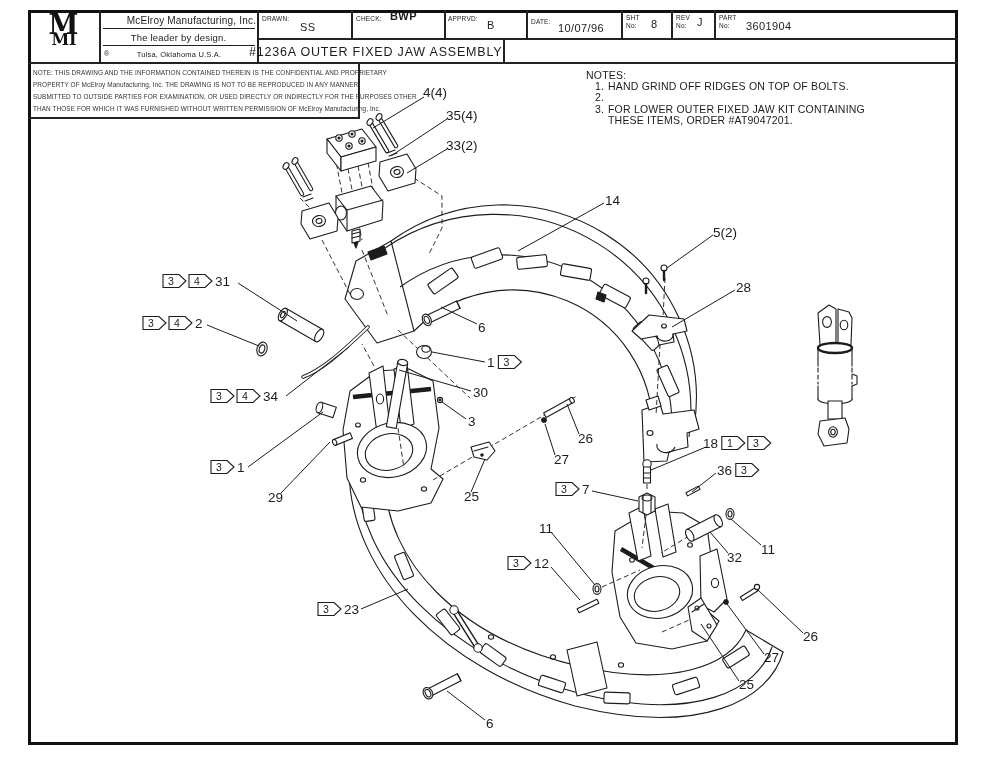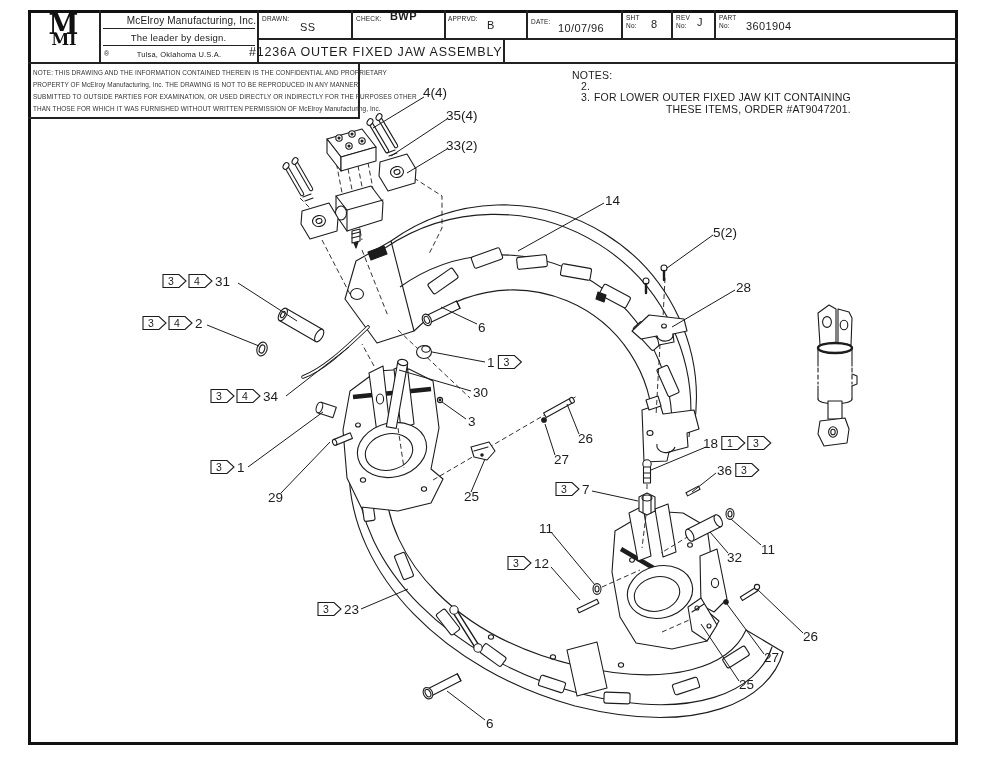--- a/index.html
+++ b/index.html
@@ -12,24 +12,24 @@
   .logo{left:31px;top:13px;width:66px;height:49px;text-align:center;line-height:1;
         font-family:"DejaVu Serif",serif;font-weight:900;color:#111;}
   .logo .lm{font-size:27px;letter-spacing:1px;margin-top:-2px;}
   .logo .lmi{font-size:16px;margin-top:-6px;letter-spacing:0px;}
   .cotext{font-size:10px;letter-spacing:.2px;white-space:nowrap;}
   .lbl{font-size:6.5px;letter-spacing:.2px;color:#222;white-space:nowrap;}
   .val{font-size:11px;letter-spacing:.4px;white-space:nowrap;}
   .dtitle{font-size:12.5px;letter-spacing:.8px;white-space:nowrap;}
   .confnote{position:absolute;left:33px;top:67px;width:320px;font-size:6.4px;
             line-height:11.9px;letter-spacing:.1px;color:#333;white-space:nowrap;}
-  .notes{position:absolute;left:572px;top:70px;font-size:10.5px;line-height:11.2px;
+  .notes{position:absolute;left:586px;top:70px;font-size:10.5px;line-height:11.2px;
          letter-spacing:.2px;white-space:nowrap;}
   .nrow .nnum{display:inline-block;min-width:13px;margin-left:9px;}
-  .nindent{padding-left:22px;text-align:right;}
+  .nindent{padding-left:22px;}
   svg text.callout{font-family:"Liberation Sans",sans-serif;font-size:13.5px;fill:#1c1c1c;}
   svg text.flagnum{font-family:"Liberation Sans",sans-serif;font-size:10.5px;fill:#1c1c1c;}
 </style>
 </head>
 <body>
 
 <div class="page">
 
   <svg class="abs" style="left:0;top:0;" width="993" height="768" viewBox="0 0 993 768">
 
@@ -502,18 +502,19 @@
 
   <div class="confnote">
     <div>NOTE: THIS DRAWING AND THE INFORMATION CONTAINED THEREIN IS THE CONFIDENTIAL AND PROPRIETARY</div>
     <div>PROPERTY OF McElroy Manufacturing, Inc. THE DRAWING IS NOT TO BE REPRODUCED IN ANY MANNER,</div>
     <div>SUBMITTED TO OUTSIDE PARTIES FOR EXAMINATION, OR USED DIRECTLY OR INDIRECTLY FOR THE PURPOSES OTHER</div>
     <div>THAN THOSE FOR WHICH IT WAS FURNISHED WITHOUT WRITTEN PERMISSION OF McElroy Manufacturing, Inc.</div>
   </div>
 
   <div class="notes">
     <div>NOTES:</div>
+    <div class="nrow"><span class="nnum">1.</span><span>HAND GRIND OFF RIDGES ON TOP OF BOLTS.</span></div>
     <div class="nrow"><span class="nnum">2.</span></div>
     <div class="nrow"><span class="nnum">3.</span><span>FOR LOWER OUTER FIXED JAW KIT CONTAINING</span></div>
     <div class="nrow nindent"><span>THESE ITEMS, ORDER #AT9047201.</span></div>
   </div>
 
 </div>
 
 </body></html>

